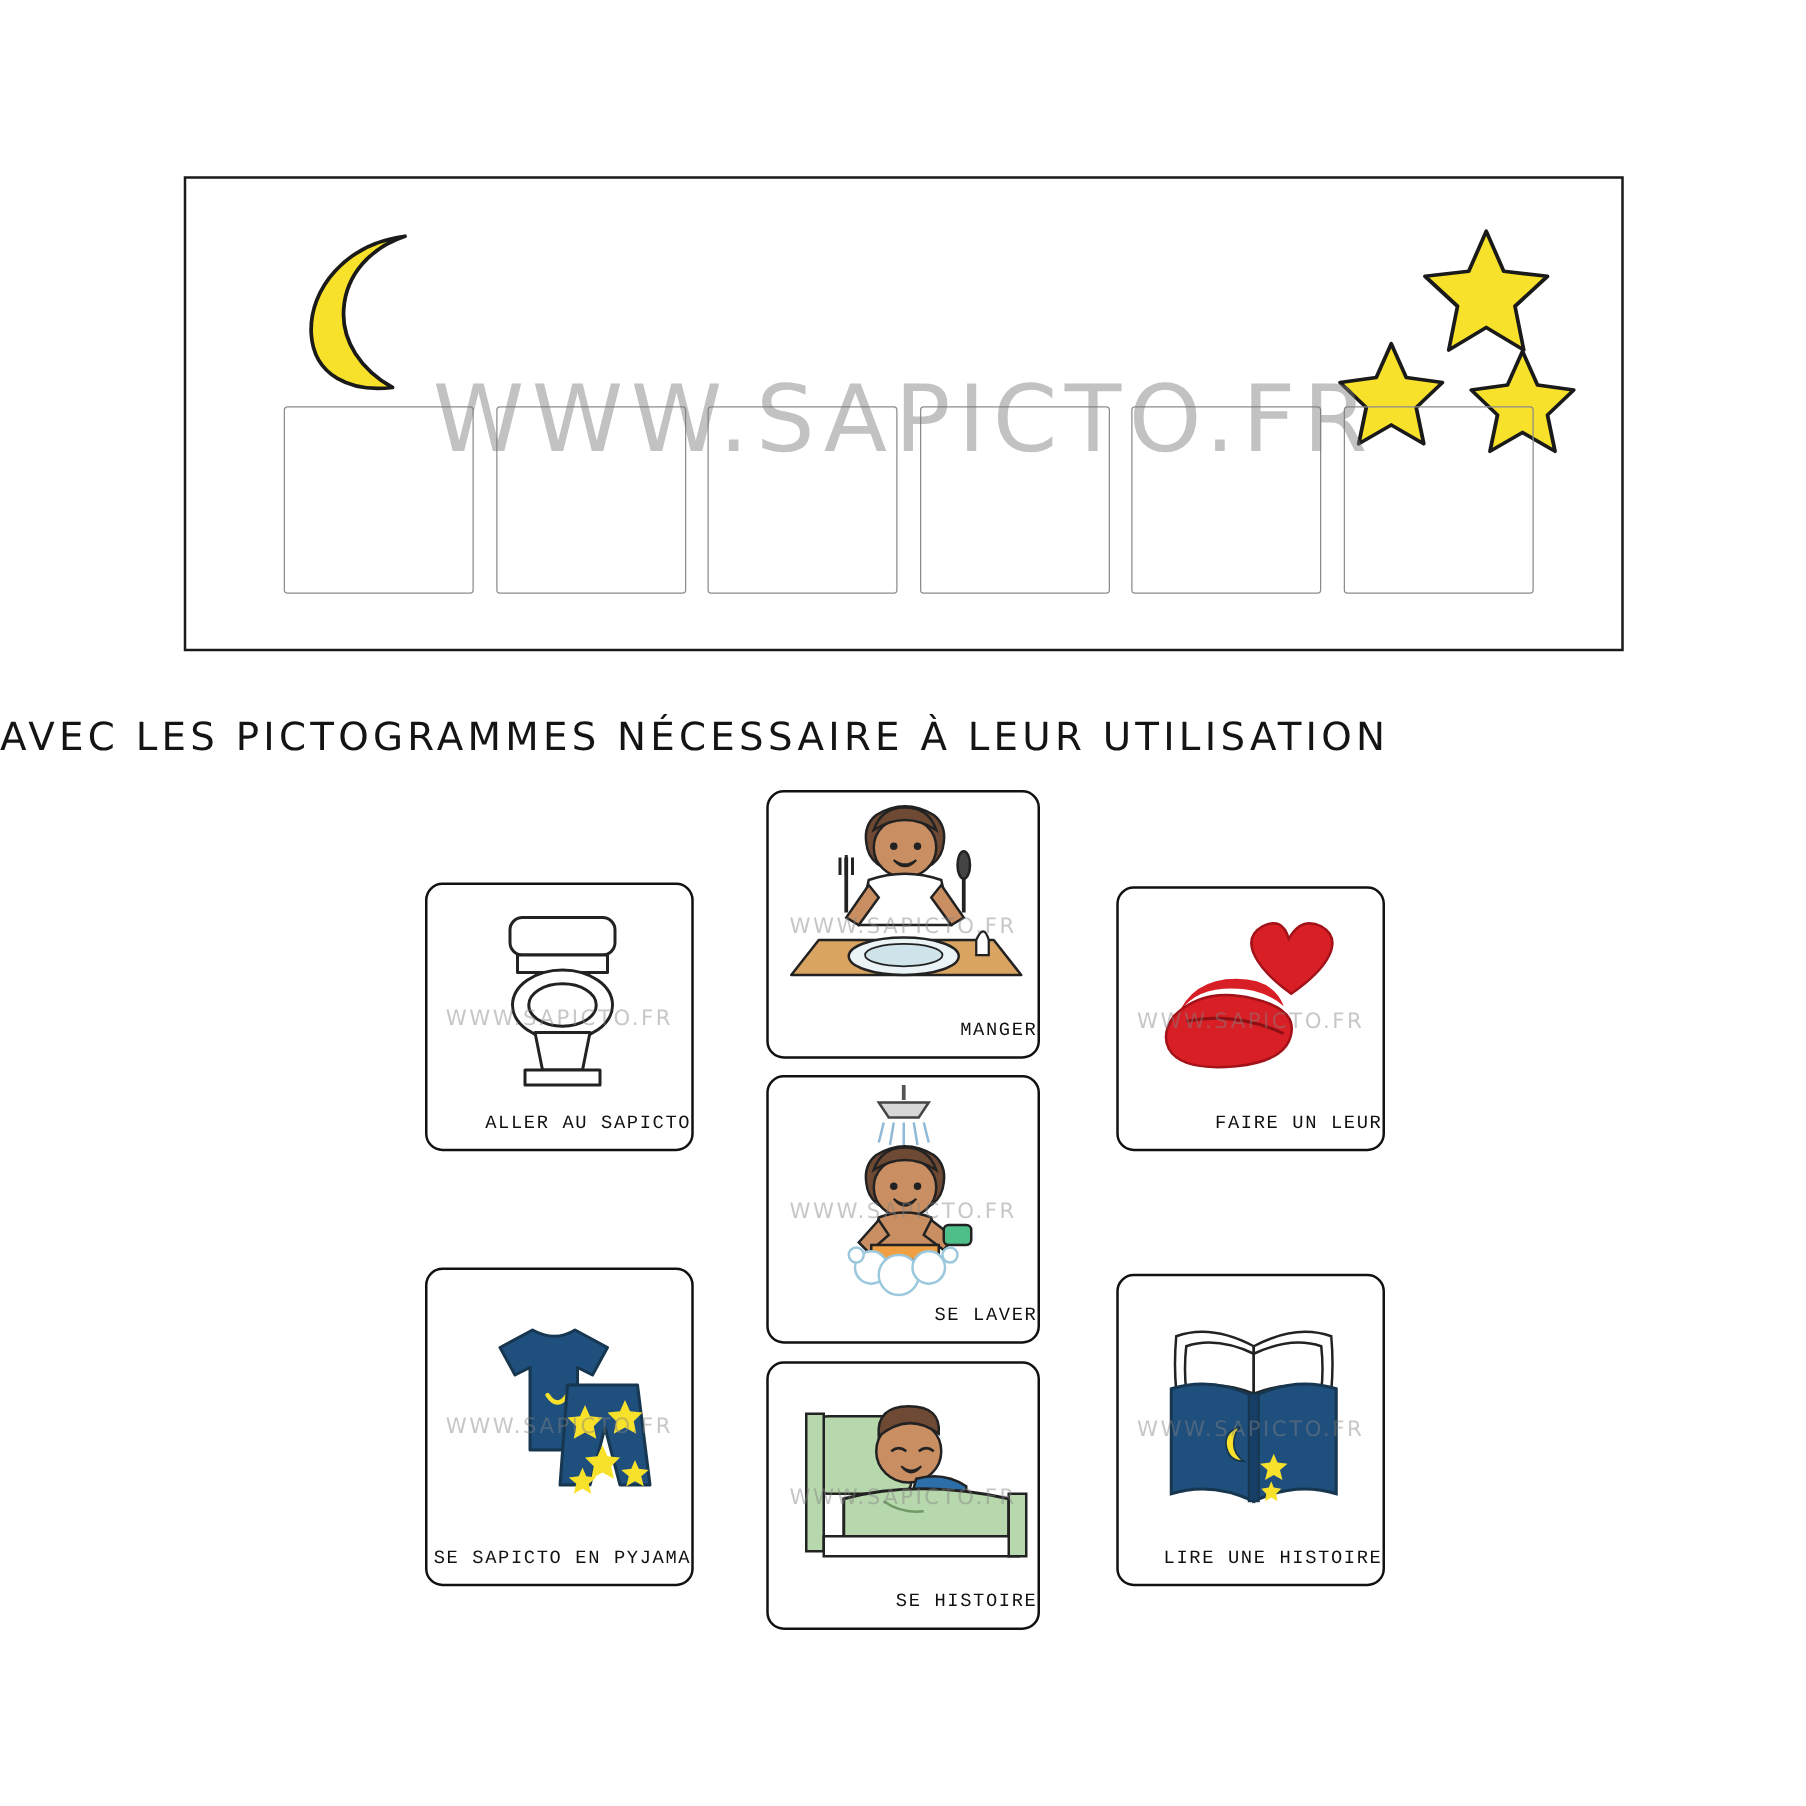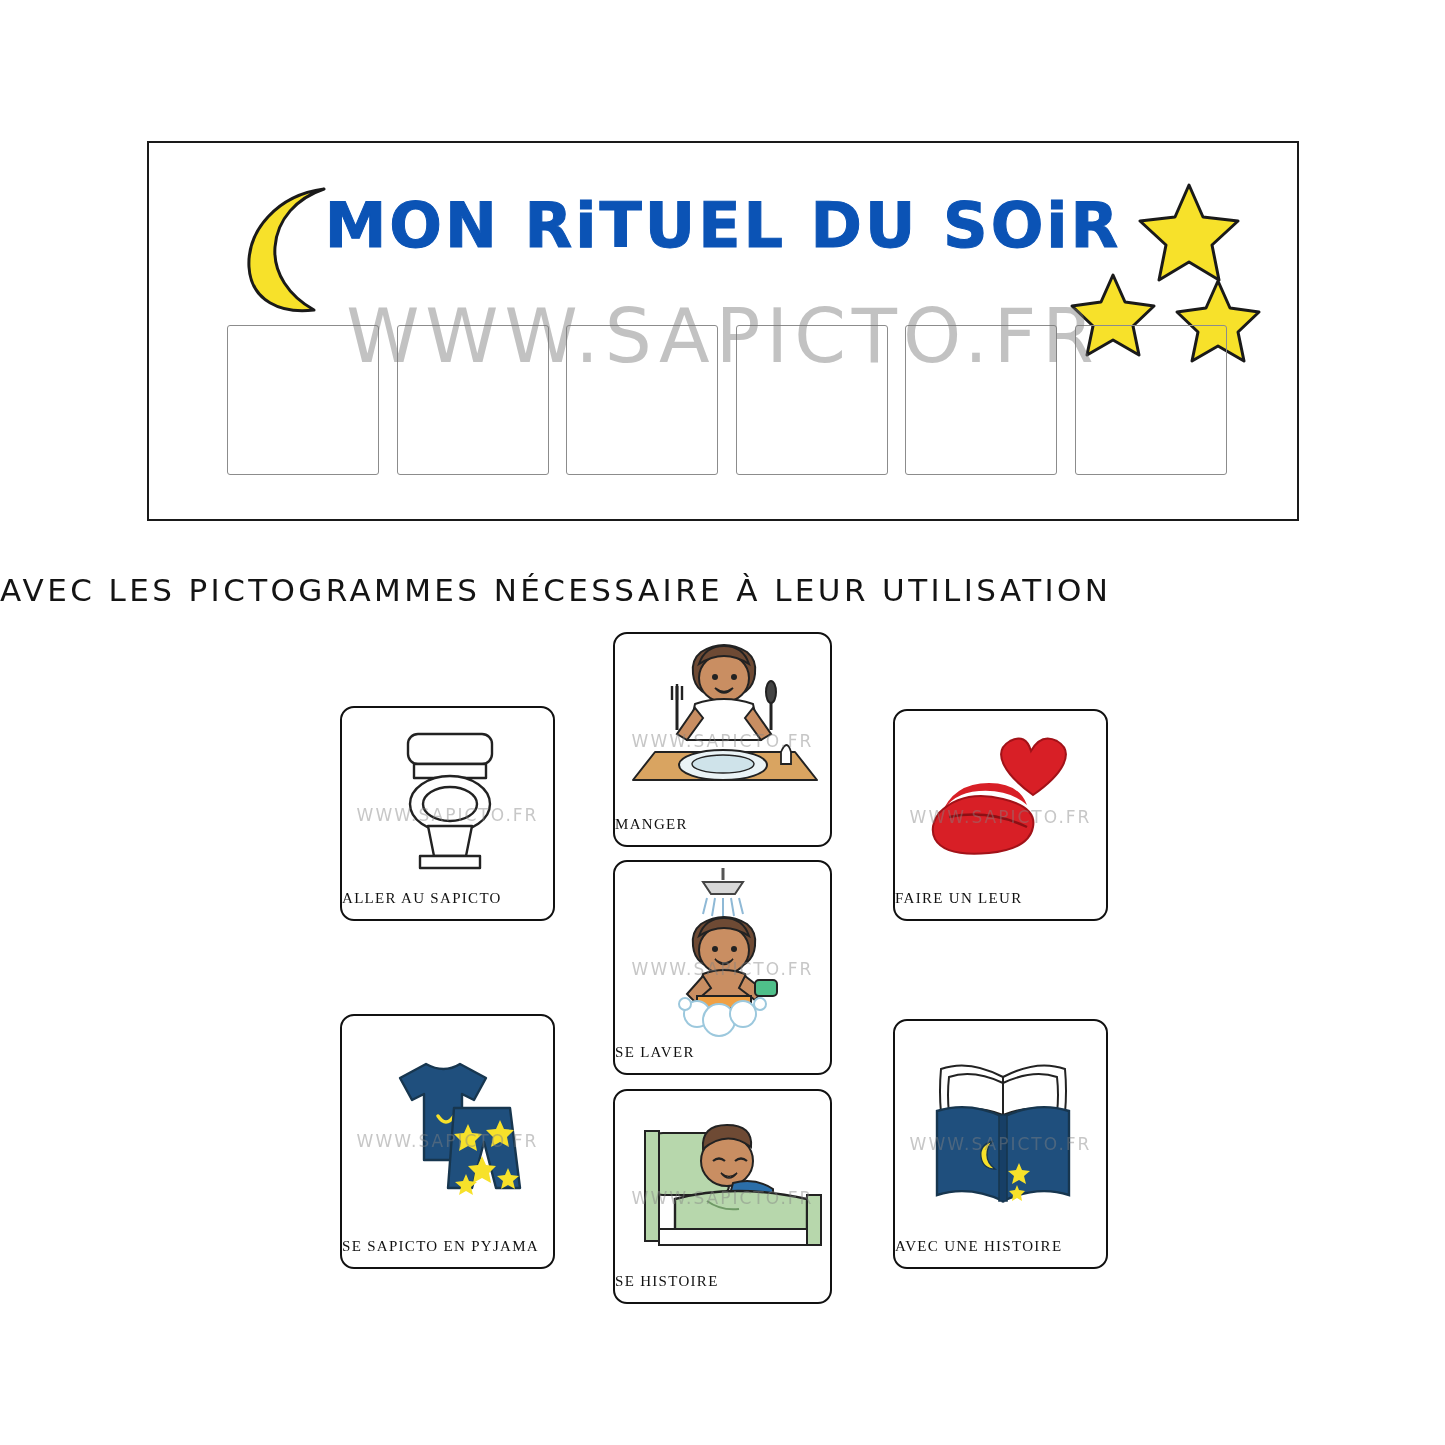--- a/index.html
+++ b/index.html
@@ -117,22 +117,22 @@
   }
   .card .art {
     position: absolute;
     left: 0; right: 0; top: 0;
     bottom: 34px;
   }
   .card .caption {
     position: absolute;
     left: 0; right: 0;
     bottom: 12px;
-    text-align: left;
-    font-family: Liberation Serif, serif;
+    text-align: right;
+    font-family: Liberation Mono, monospace;
     font-size: 15px;
     letter-spacing: 1.3px;
     color: #111;
   }
   .card .wm {
     position: absolute;
     left: 0; right: 0;
     top: 46%;
     text-align: center;
     font-family: "DejaVu Sans", sans-serif;
@@ -177,21 +177,20 @@
 
   <div id="slot-row">
     <div class="slot"></div>
     <div class="slot"></div>
     <div class="slot"></div>
     <div class="slot"></div>
     <div class="slot"></div>
     <div class="slot"></div>
   </div>
 
-  <div id="banner-title">MON RiTUEL DU SOiR</div>
   <div id="banner-watermark">WWW.SAPICTO.FR</div>
 </div>
 
 <div id="subtitle">AVEC LES PICTOGRAMMES NÉCESSAIRE À LEUR UTILISATION</div>
 
 <div class="card" id="card-toilette">
   <div class="art">
     <svg viewBox="0 0 215 181" width="215" height="181">
       <g fill="#ffffff" stroke="#222" stroke-width="2.4" stroke-linejoin="round">
         <path d="M76 26 h64 a10 10 0 0 1 10 10 v10 a10 10 0 0 1 -10 10 h-64 a10 10 0 0 1 -10 -10 v-10 a10 10 0 0 1 10 -10 Z"></path>
@@ -351,14 +350,14 @@
       <path d="M108 96 q-34 -16 -66 -6 v84 q32 -10 66 6 Z" fill="#1f4f7d" stroke="#17364f" stroke-width="2.4"></path>
       <path d="M108 96 q34 -16 66 -6 v84 q-32 -10 -66 6 Z" fill="#1f4f7d" stroke="#17364f" stroke-width="2.4"></path>
       <path d="M104 94 h8 v86 h-8 Z" fill="#173f66" stroke="#17364f" stroke-width="1.6"></path>
 
       <path d="M98 120 q-14 4 -12 16 q2 12 14 12 q-8 -6 -8 -14 q0 -9 6 -14 Z" fill="#f7e12a" stroke="#17364f" stroke-width="1.4"></path>
       <path d="M124 142 l3 7 l8 1 l-6 5 l2 8 l-7 -4 l-7 4 l2 -8 l-6 -5 l8 -1 Z" fill="#f7e12a"></path>
       <path d="M122 164 l2 5 l6 1 l-4 4 l1 6 l-5 -3 l-5 3 l1 -6 l-4 -4 l6 -1 Z" fill="#f7e12a"></path>
     </svg>
   </div>
   <div class="wm">WWW.SAPICTO.FR</div>
-  <div class="caption">AVEC UNE HISTOIRE</div>
+  <div class="caption">LIRE UNE HISTOIRE</div>
 </div>
 
 </body></html>

